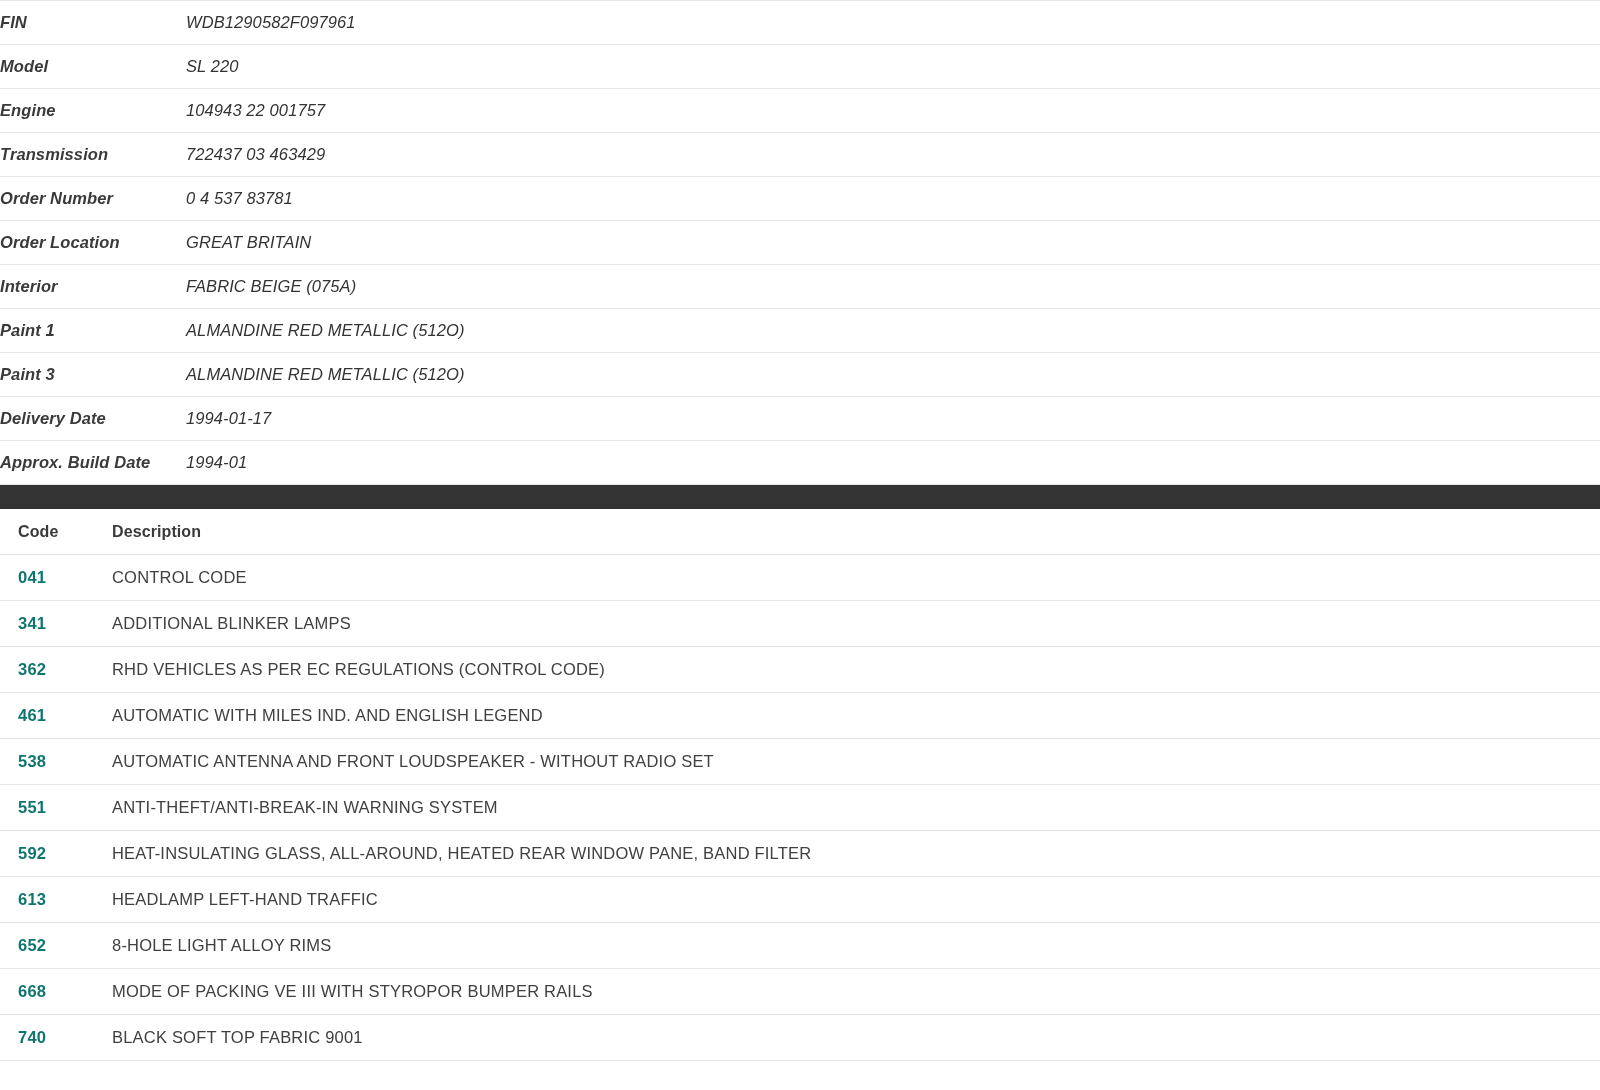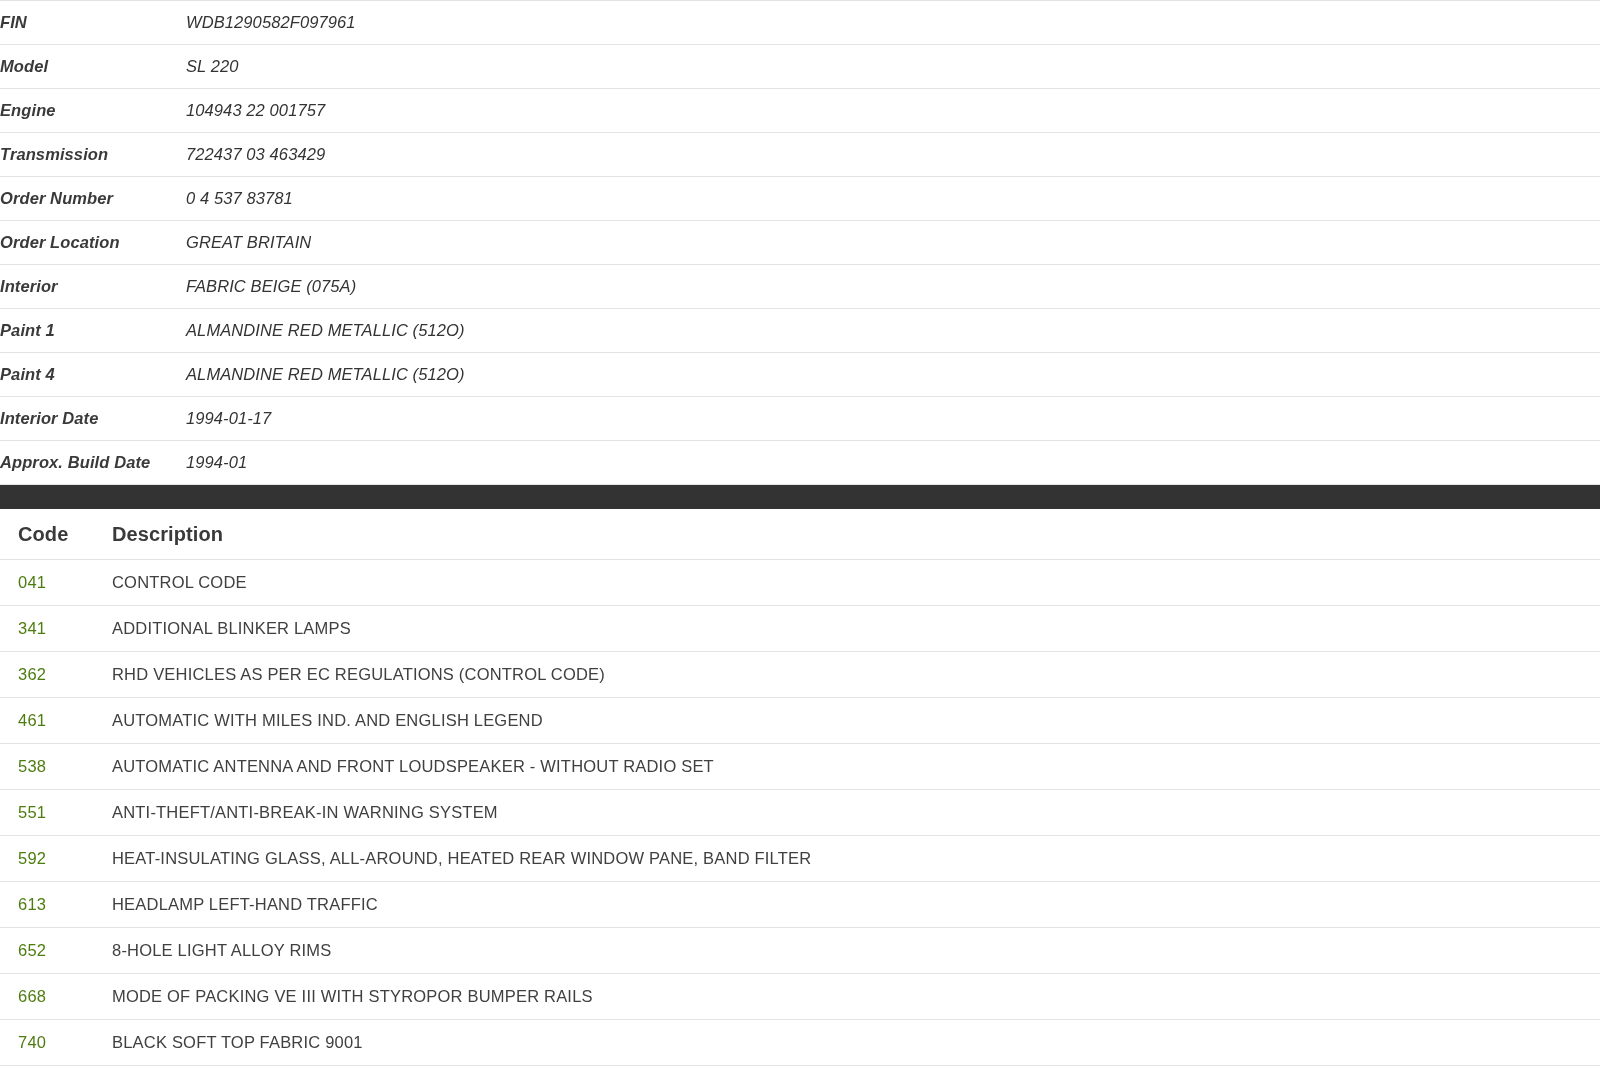--- a/index.html
+++ b/index.html
@@ -63,21 +63,21 @@
   table.codes {
     width: 100%;
     border-collapse: collapse;
     table-layout: fixed;
   }
   table.codes tr {
     border-bottom: 1px solid #e3e3e3;
   }
   table.codes th {
     text-align: left;
-    font-size: 20px;
+    font-size: 16px;
     font-weight: bold;
     color: #3a3a3a;
     padding: 14px 0 13px 0;
     letter-spacing: 0.1px;
   }
   table.codes th.col-code,
   table.codes td.col-code {
     width: 78px;
     padding-left: 18px;
   }
@@ -85,22 +85,22 @@
   table.codes td.col-desc {
     padding-left: 16px;
   }
   table.codes td {
     padding: 13px 0 13px 0;
     font-size: 16.5px;
     line-height: 19px;
     vertical-align: middle;
   }
   td.col-code {
-    font-weight: normal;
-    color: #4d7c0f;
+    font-weight: bold;
+    color: #0f766e;
     letter-spacing: 0.2px;
   }
   td.col-desc {
     color: #404040;
     letter-spacing: 0.2px;
   }
 </style>
 </head>
 <body>
 
@@ -134,25 +134,25 @@
       </tr>
       <tr>
         <td class="spec-label">Interior</td>
         <td class="spec-value">FABRIC BEIGE (075A)</td>
       </tr>
       <tr>
         <td class="spec-label">Paint 1</td>
         <td class="spec-value">ALMANDINE RED METALLIC (512O)</td>
       </tr>
       <tr>
-        <td class="spec-label">Paint 4</td>
+        <td class="spec-label">Paint 3</td>
         <td class="spec-value">ALMANDINE RED METALLIC (512O)</td>
       </tr>
       <tr>
-        <td class="spec-label">Interior Date</td>
+        <td class="spec-label">Delivery Date</td>
         <td class="spec-value">1994-01-17</td>
       </tr>
       <tr>
         <td class="spec-label">Approx. Build Date</td>
         <td class="spec-value">1994-01</td>
       </tr>
     </tbody>
   </table>
 
   <div class="divider-band"></div>

